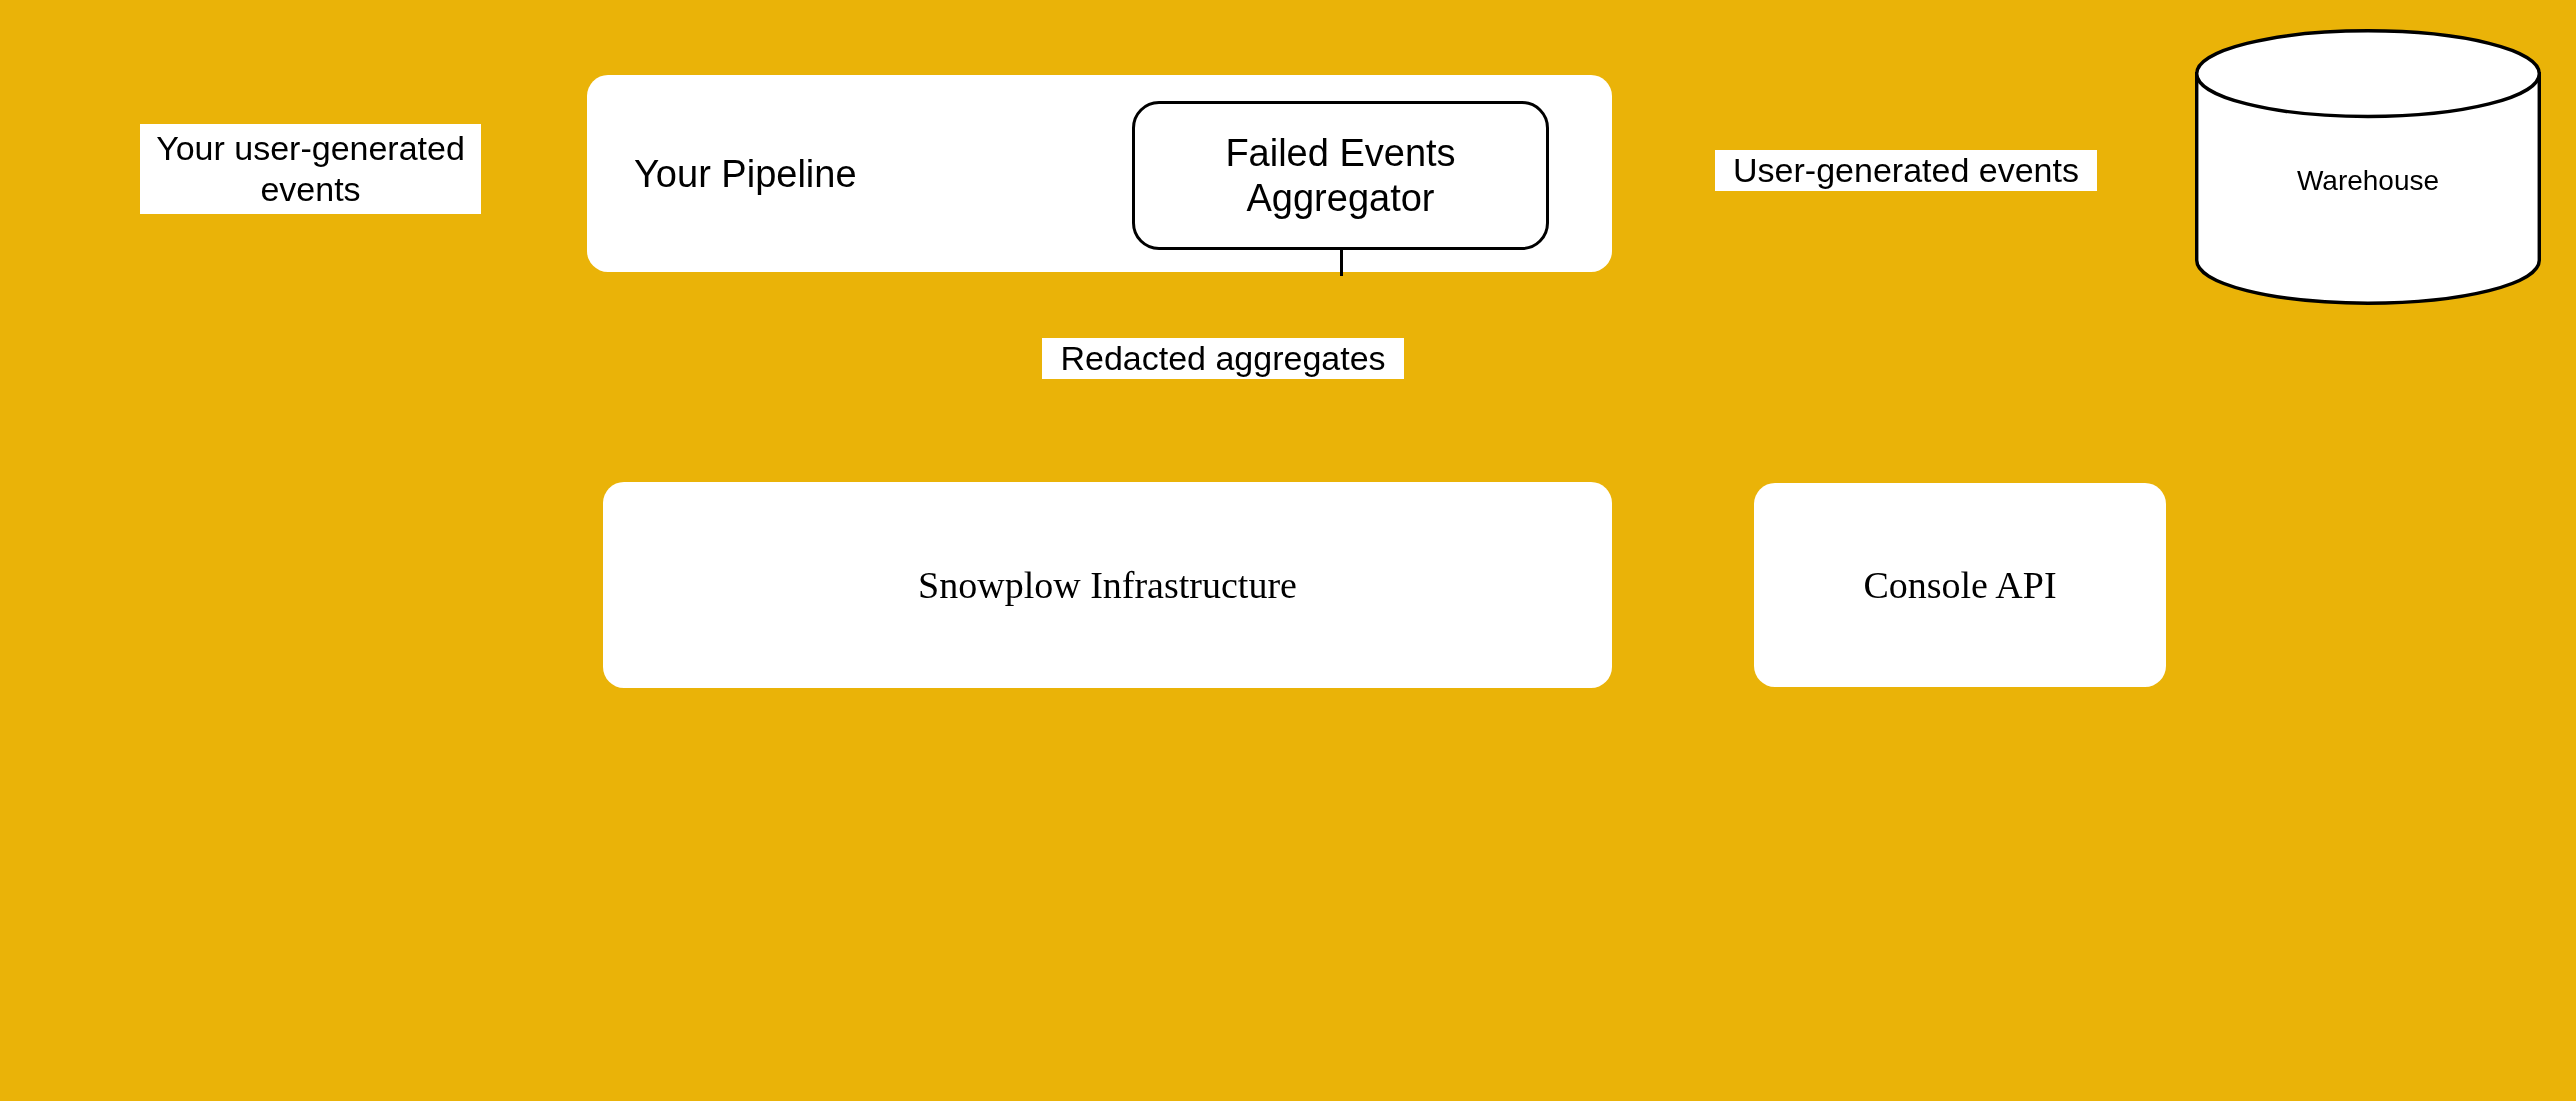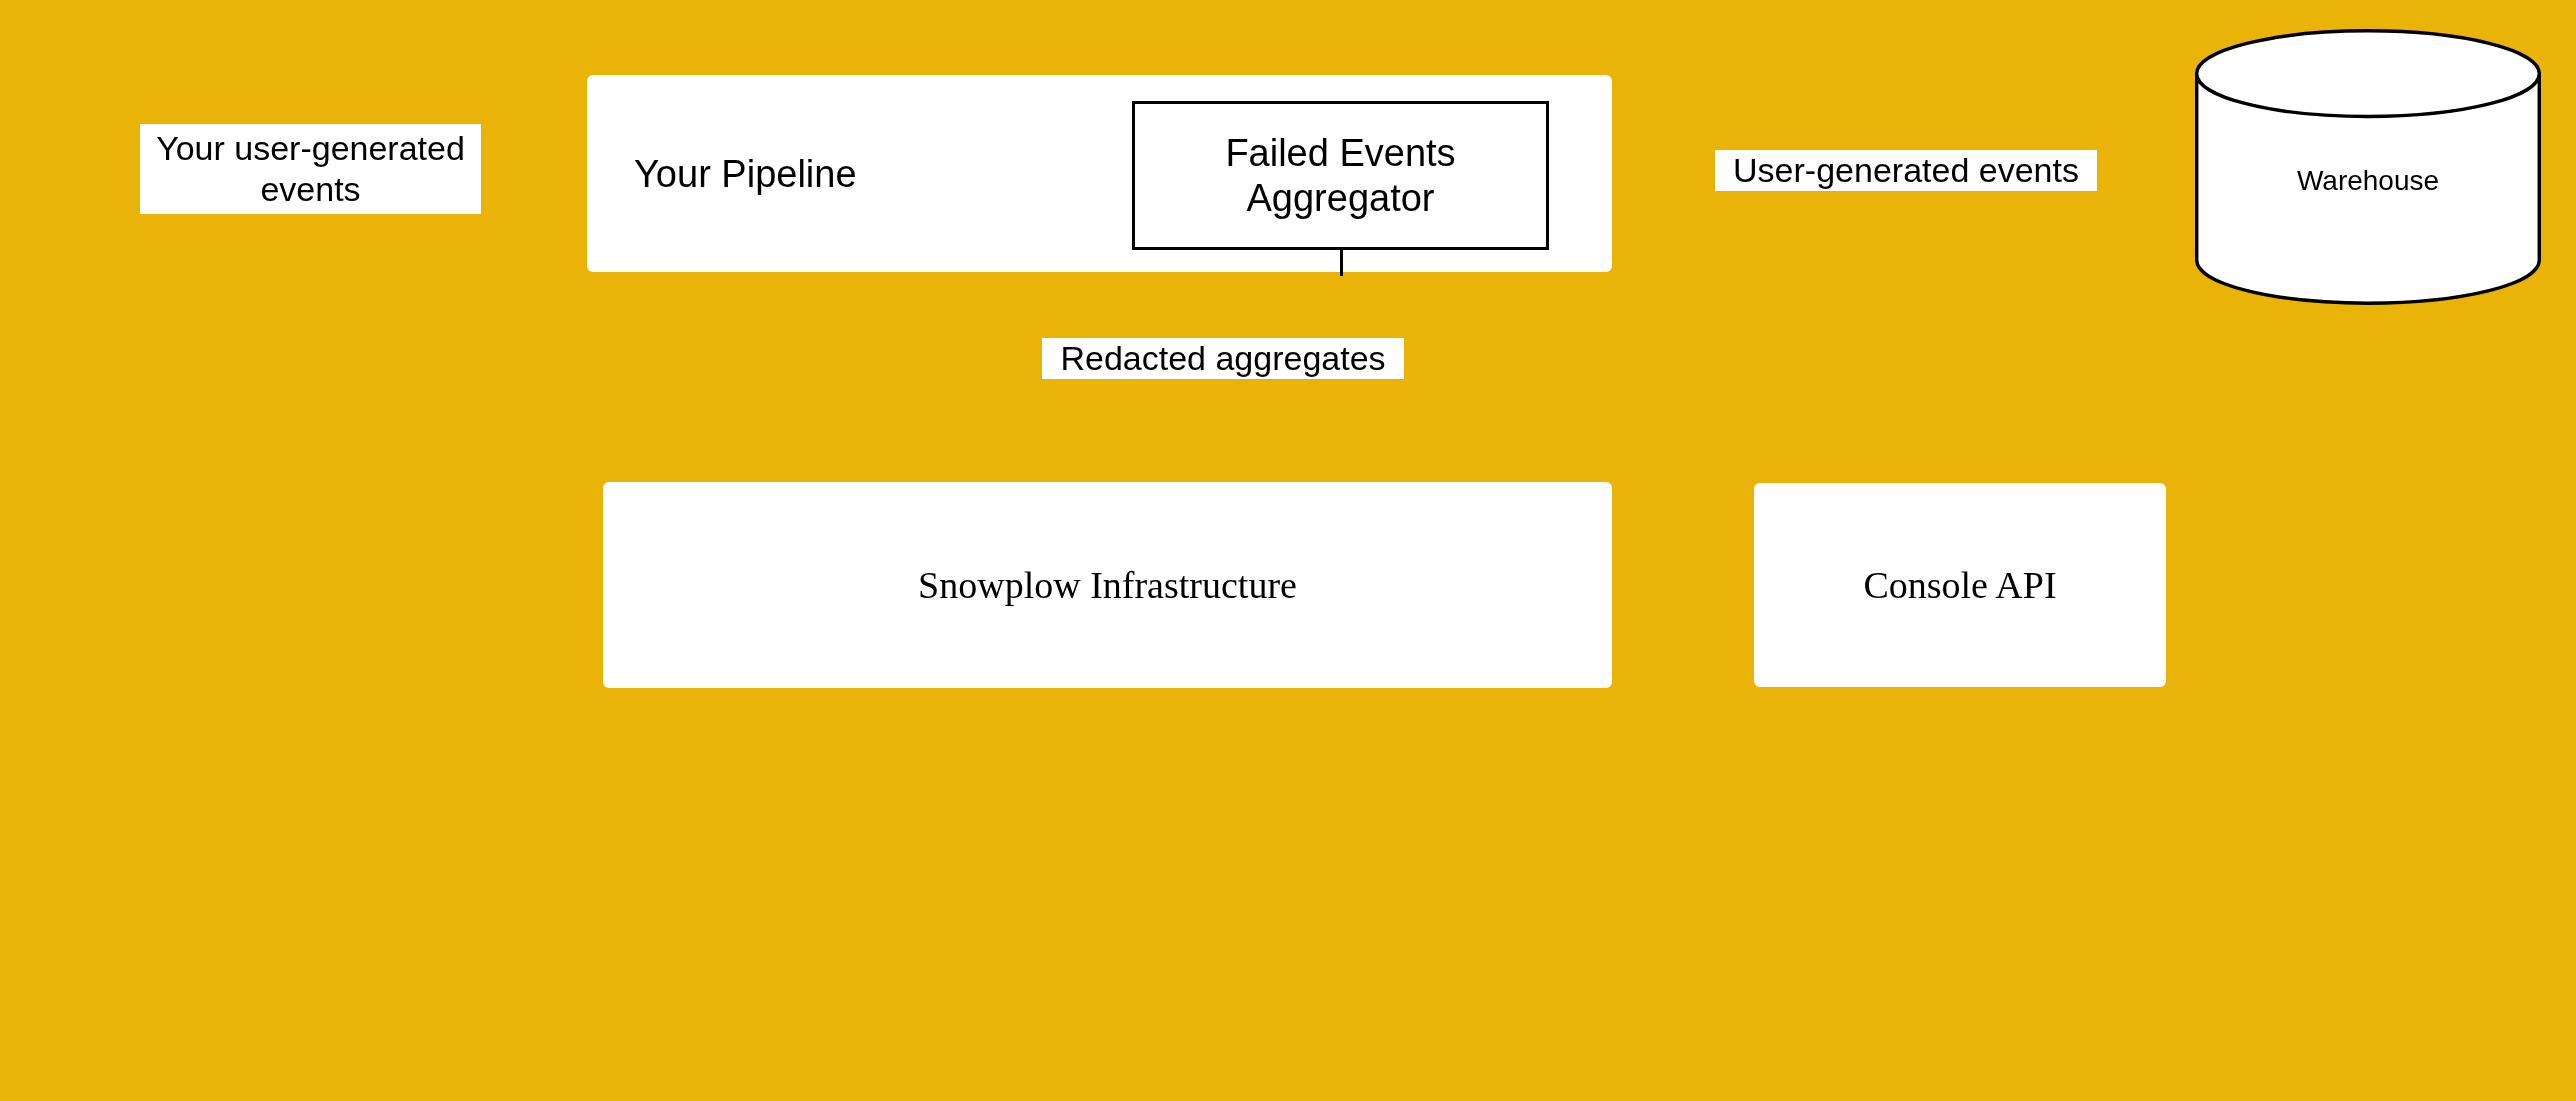--- a/index.html
+++ b/index.html
@@ -33,21 +33,21 @@
   }
   .plate-label.two-line {
     white-space: normal;
   }
 
   
   .round-box {
     position: absolute;
     background: #ffffff;
     color: #000000;
-    border-radius: 6px;
+    border-radius: 21px;
     box-sizing: border-box;
   }
   .round-box .box-text {
     position: absolute;
     font-size: 38px;
     line-height: 46px;
     color: #000000;
     white-space: pre-line;
   }
 
@@ -120,21 +120,21 @@
 <body>
 
 <div id="canvas">
 
   <div class="plate-label two-line" id="label-user-events-left" style="left:140px; top:124px; width:341px; height:90px; padding-top:4.3px;">Your user-generated events</div>
 
   <div class="round-box" id="pipeline-box" style="left:587px; top:75px; width:1025px; height:197px;">
     <span class="box-text">Your Pipeline</span>
   </div>
 
-  <div class="sq-box" id="aggregator-box" style="left:1132px; top:101px; width:417px; height:149px;">
+  <div class="sq-box" id="aggregator-box" style="left:1132px; top:101px; width:417px; height:149px;border-radius:27px;">
     <span class="box-text">Failed Events
 Aggregator</span>
   </div>
 
   <div class="connector-v" style="left:1340px; top:249px; height:27.4px;"></div>
 
   <div class="plate-label" id="label-user-events-right" style="left:1715px; top:150px; width:382px; height:41px;">User-generated events</div>
 
   <div class="plate-label" id="label-redacted-aggregates" style="left:1042px; top:338px; width:362px; height:41px;">Redacted aggregates</div>
 

